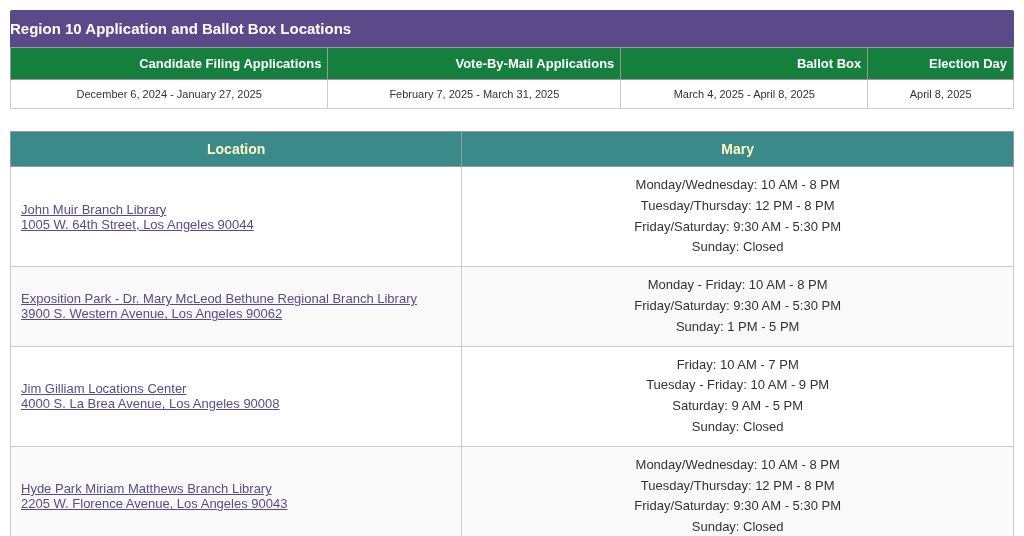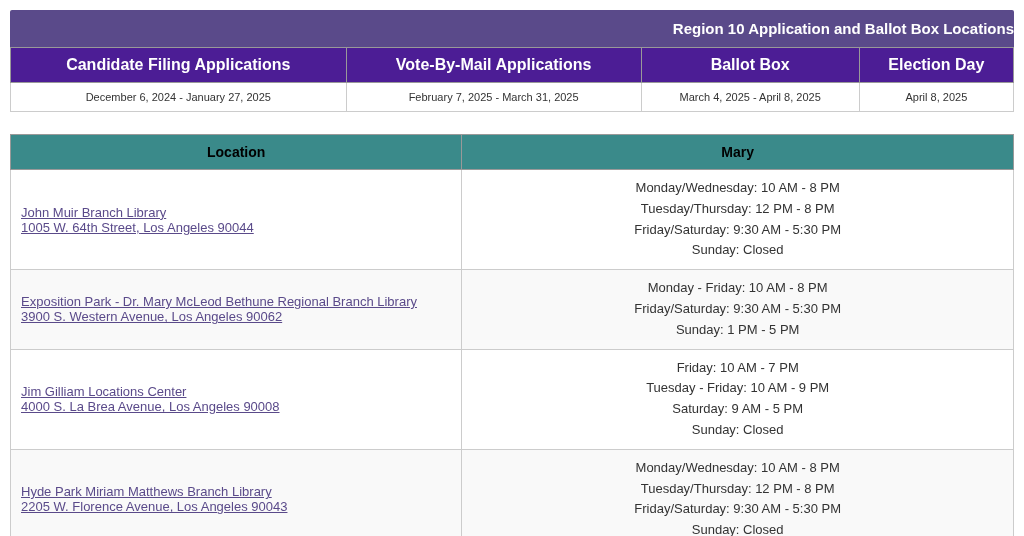--- a/index.html
+++ b/index.html
@@ -13,61 +13,61 @@
 
     .main-container {
       width: 1024px;
       padding: 10px;
     }
 
     
     .title-bar {
       background-color: #5a4a8a;
       color: #fff;
-      text-align: right;
+      text-align: left;
       font-weight: bold;
       font-size: 15px;
       padding: 10px 0;
       border-radius: 2px 2px 0 0;
     }
 
     
     .dates-table {
       width: 100%;
       border-collapse: collapse;
       margin-bottom: 14px;
     }
 
     .dates-table th {
-      background-color: #4c1d95;
+      background-color: #15803d;
       color: #fff;
       font-weight: bold;
-      text-align: center;
+      text-align: right;
       padding: 8px 6px;
       border: 1px solid #999;
-      font-size: 16px;
+      font-size: 13px;
     }
 
     .dates-table td {
       text-align: center;
       padding: 8px 6px;
       border: 1px solid #ccc;
       font-size: 11px;
       background: #fff;
     }
 
     
     .locations-table {
       width: 100%;
       border-collapse: collapse;
     }
 
     .locations-table .header-row th {
       background-color: #3a8a8a;
-      color: #000000;
+      color: #fef9c3;
       font-weight: bold;
       padding: 9px 4px;
       border: 1px solid #999;
       font-size: 14px;
     }
 
     .locations-table td {
       border: 1px solid #ccc;
       padding: 8px 10px;
       vertical-align: middle;

